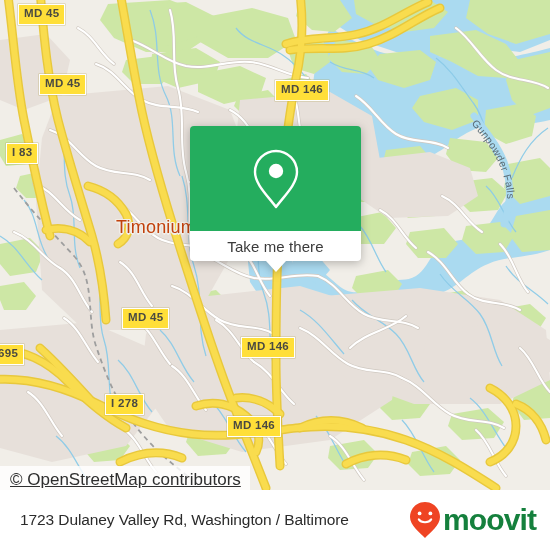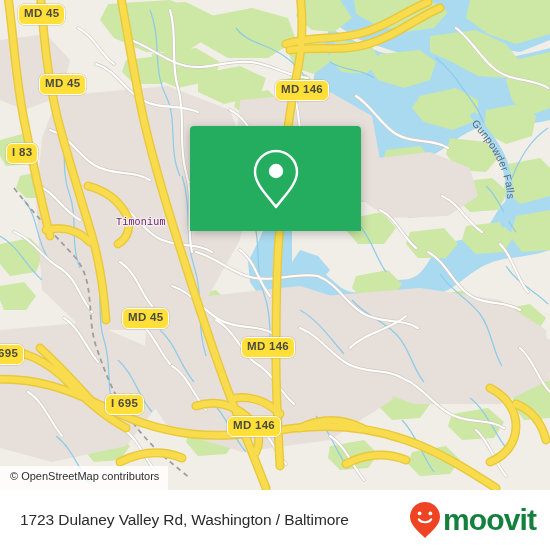--- a/index.html
+++ b/index.html
@@ -14,36 +14,35 @@
   
   #map-canvas{
     position:absolute;left:0;top:0;width:550px;height:490px;
     background:#f1eee8;overflow:hidden;
   }
   #map-svg{position:absolute;left:0;top:0;width:550px;height:490px;display:block;}
 
   
   .place-label{
     position:absolute;
-    color:#701a75;
-    font-size:10px;
+    color:#c2410c;
+    font-size:18px;
     letter-spacing:.2px;
     white-space:nowrap;
     text-shadow:
       1.5px 0 #f1eee8, -1.5px 0 #f1eee8, 0 1.5px #f1eee8, 0 -1.5px #f1eee8,
       1px 1px #f1eee8, -1px -1px #f1eee8, 1px -1px #f1eee8, -1px 1px #f1eee8;
-    font-family: Liberation Mono, monospace;
   }
 
   
   .shield{
     position:absolute;
     background:#ffdf38;
     border:1.6px solid #ffffff;
-    border-radius:6px;
+    border-radius:0;
     color:#4a4a42;
     font-size:11.5px;
     font-weight:bold;
     letter-spacing:.3px;
     line-height:1;
     padding:3px 5px 4px 5px;
     white-space:nowrap;
     box-shadow:0 0 0 .5px rgba(180,165,90,.55);
   }
 
@@ -81,23 +80,24 @@
     border-left:10px solid transparent;
     border-right:10px solid transparent;
     border-top:11px solid #ffffff;
   }
 
   
   #map-attribution{
     position:absolute;left:0;top:466px;
     background:rgba(255,255,255,.82);
     color:#2e2e2e;
-    font-size:11px;
+    font-size:17px;
     padding:4px 9px 12px 10px;
     white-space:nowrap;
+    text-decoration:underline;
   }
 
   
   #footer-bar{
     position:absolute;left:0;top:490px;
     width:550px;height:60px;
     background:#ffffff;
     display:flex;align-items:center;
     box-sizing:border-box;
     padding:0 14px 0 20px;
@@ -426,29 +426,33 @@
 
     <div class="place-label" style="left:116px;top:217px;">Timonium</div>
 
     <div class="shield" style="left:18px;top:4px;">MD 45</div>
     <div class="shield" style="left:39px;top:74px;">MD 45</div>
     <div class="shield" style="left:6px;top:143px;">I 83</div>
     <div class="shield" style="left:275px;top:80px;">MD 146</div>
     <div class="shield" style="left:122px;top:308px;">MD 45</div>
     <div class="shield" style="left:241px;top:337px;">MD 146</div>
     <div class="shield" style="left:-8px;top:344px;">695</div>
-    <div class="shield" style="left:105px;top:394px;">I 695</div>
+    <div class="shield" style="left:105px;top:394px;">I 278</div>
     <div class="shield" style="left:227px;top:416px;">MD 146</div>
 
     <div id="popup-card">
       <div id="popup-top">
         <svg id="popup-pin-icon" width="52" height="62" viewBox="0 0 52 62">
           <path d="M26 3 C14.4 3 5 12.4 5 24 C5 36 17 47 26 59 C35 47 47 36 47 24 C47 12.4 37.6 3 26 3 Z" fill="none" stroke="#ffffff" stroke-width="2.4" stroke-linejoin="round"></path>
           <circle cx="26" cy="23" r="7.2" fill="#ffffff"></circle>
         </svg>
+      </div>
+      <div id="popup-bottom">
+        <span id="popup-cta-label">Take me there</span>
+        <span id="popup-tail"></span>
       </div>
     </div>
 
     <div id="map-attribution">© OpenStreetMap contributors</div>
   </div>
 
   <div id="footer-bar">
     <span id="footer-address">1723 Dulaney Valley Rd, Washington / Baltimore</span>
 
     <div id="brand-logo">

